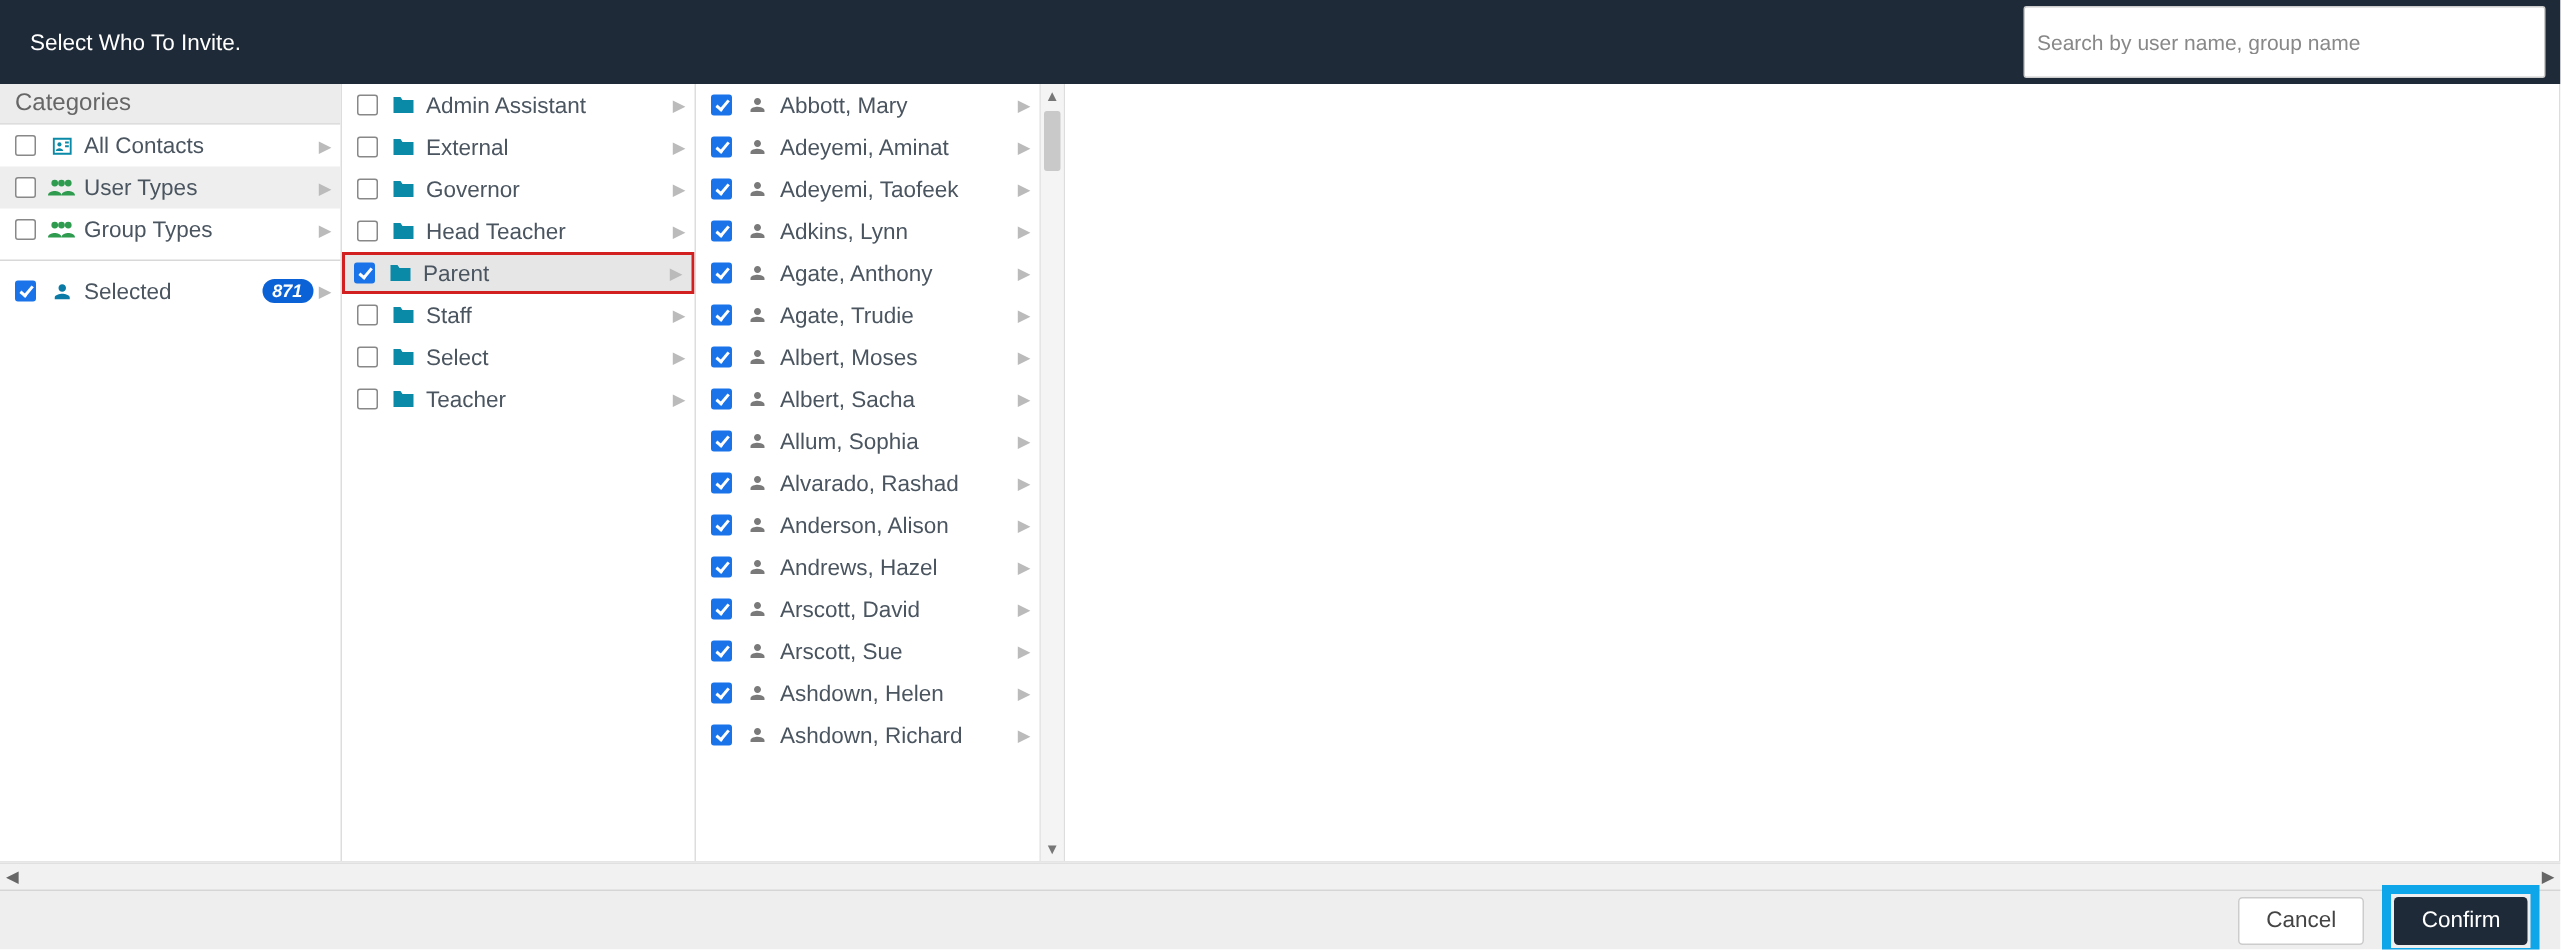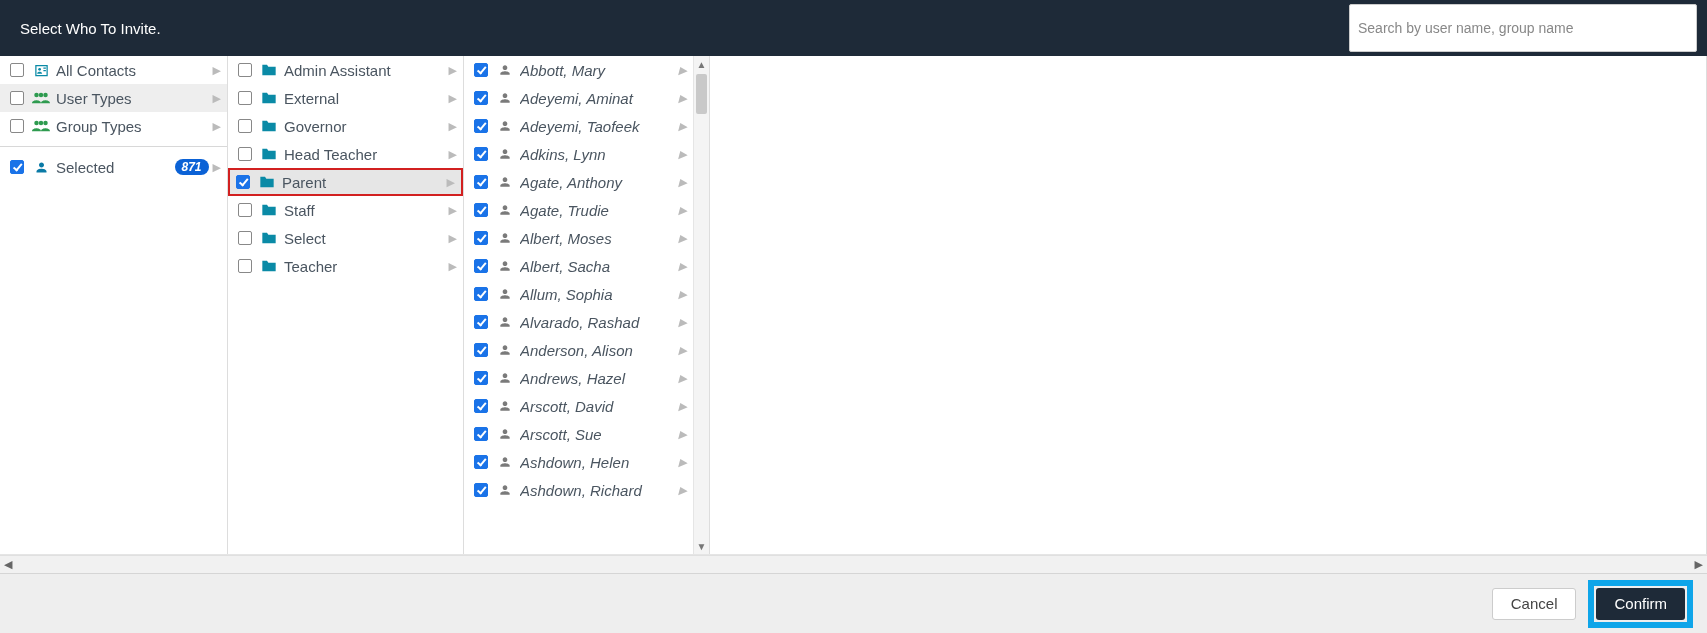--- a/index.html
+++ b/index.html
@@ -142,21 +142,20 @@
     border-top: 1px solid #d8d8d8;
     margin: 6px 0;
   }
 
   
   .col3-wrap {
     display:flex;
     flex:none;
     width:246px;
     border-right:1px solid #ddd;
-    font-style:italic;
   }
   .col3-inner { flex:1; overflow:hidden; }
   .scrollbar {
     width: 16px;
     background:#f4f4f4;
     position:relative;
     border-left:1px solid #e5e5e5;
   }
   .scroll-up, .scroll-down {
     position:absolute; left:0; right:0; height:16px;
@@ -176,21 +175,21 @@
     border-top:1px solid #e0e0e0;
     display:flex;
     align-items:center;
     justify-content:space-between;
     color:#666;
     font-size:11px;
     padding:0 4px;
   }
 
   .footer {
-    height: 60px;
+    height: 40px;
     background:#eeeeee;
     border-top:1px solid #d5d5d5;
     display:flex;
     align-items:center;
     justify-content:flex-end;
     gap:12px;
     padding-right:14px;
   }
   .btn {
     height:32px;
@@ -220,20 +219,21 @@
 <body>
 
 <div class="header">
   <div class="header-title">Select Who To Invite.</div>
   <input class="search-input" placeholder="Search by user name, group name" style="">
 </div>
 
 <div class="body">
 
   <div class="col col1">
+    <div class="section-header">Categories</div>
 
     <div id="categories-list">
         <div class="row">
           <span class="cb"></span>
           <span class="icon">
             <svg width="15" height="15" viewBox="0 0 24 24" fill="#0a8aa6">
               <path d="M3 4h18v16H3z" fill="none" stroke="#0a8aa6" stroke-width="2"></path>
               <circle cx="9" cy="10" r="2.2"></circle>
               <path d="M5 17c0-2 2.5-3 4-3s4 1 4 3"></path>
               <path d="M15 8h4M15 12h4" stroke="#0a8aa6" stroke-width="2"></path>

